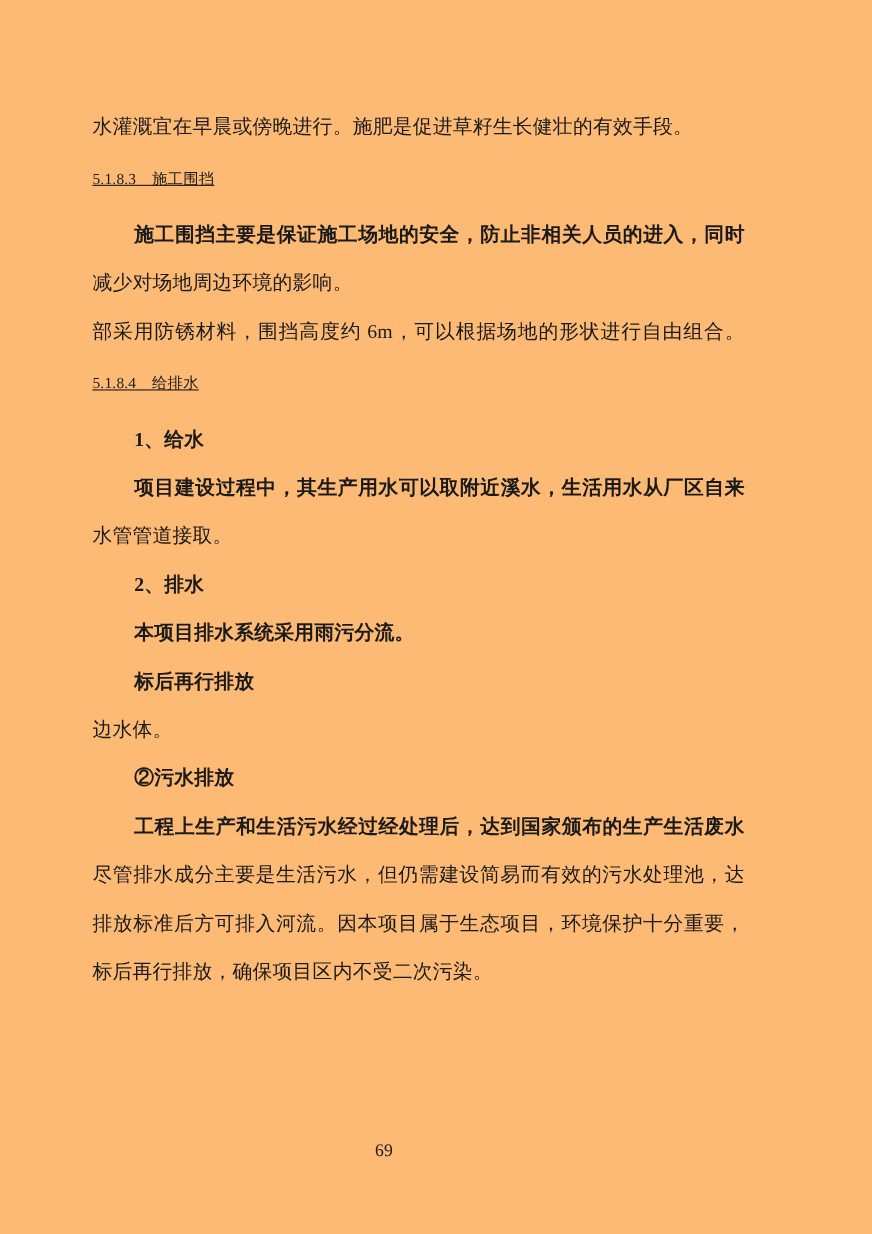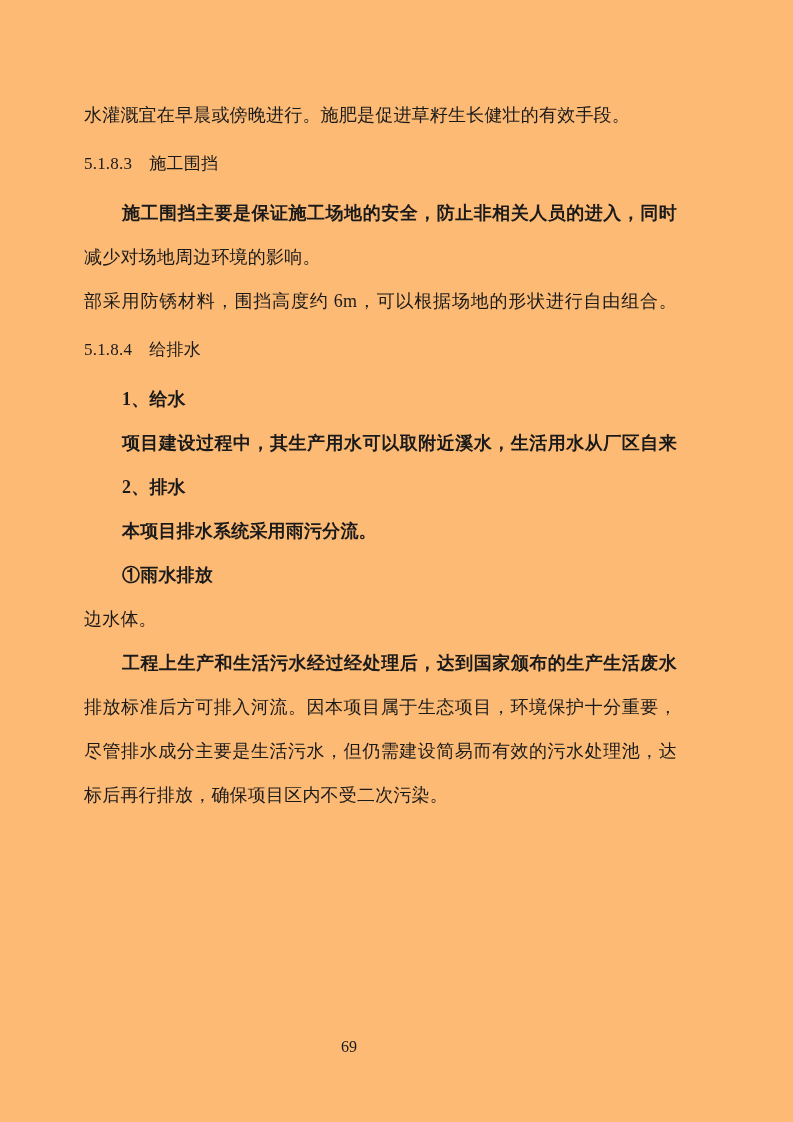--- a/index.html
+++ b/index.html
@@ -32,23 +32,24 @@
   }
   .line.indent {
     text-indent: 38px;
     font-weight: bold;
   }
   .line.fill {
     text-align: justify;
     text-align-last: justify;
   }
   .line.heading {
-    font-size: 17px;
+    font-size: 14px;
     margin-top: 5px;
     margin-bottom: 5px;
+    text-decoration: underline;
   }
   .footer {
     position: absolute;
     top: 1036px;
     left: 0;
     width: 698px;
     text-align: center;
     font-size: 16px;
     line-height: 22px;
     color: #1a1a1a;
@@ -60,25 +61,27 @@
 <div class="page">
   <div class="content">
       <div class="line">水灌溉宜在早晨或傍晚进行。施肥是促进草籽生长健壮的有效手段。</div>
       <div class="line heading">5.1.8.3　施工围挡</div>
       <div class="line indent fill">施工围挡主要是保证施工场地的安全，防止非相关人员的进入，同时</div>
       <div class="line">减少对场地周边环境的影响。</div>
       <div class="line fill">部采用防锈材料，围挡高度约 6m，可以根据场地的形状进行自由组合。</div>
       <div class="line heading">5.1.8.4　给排水</div>
       <div class="line indent">1、给水</div>
       <div class="line indent fill">项目建设过程中，其生产用水可以取附近溪水，生活用水从厂区自来</div>
+      <div class="line">水管管道接取。</div>
       <div class="line indent">2、排水</div>
       <div class="line indent">本项目排水系统采用雨污分流。</div>
-      <div class="line indent">①雨水排放</div>
+      <div class="line indent">标后再行排放</div>
       <div class="line">边水体。</div>
+      <div class="line indent">②污水排放</div>
       <div class="line indent fill">工程上生产和生活污水经过经处理后，达到国家颁布的生产生活废水</div>
+      <div class="line fill">尽管排水成分主要是生活污水，但仍需建设简易而有效的污水处理池，达</div>
       <div class="line fill">排放标准后方可排入河流。因本项目属于生态项目，环境保护十分重要，</div>
-      <div class="line fill">尽管排水成分主要是生活污水，但仍需建设简易而有效的污水处理池，达</div>
       <div class="line">标后再行排放，确保项目区内不受二次污染。</div>
     </div>
   <div class="footer">
     <span>69</span>
   </div>
 </div>
 
 </body></html>

